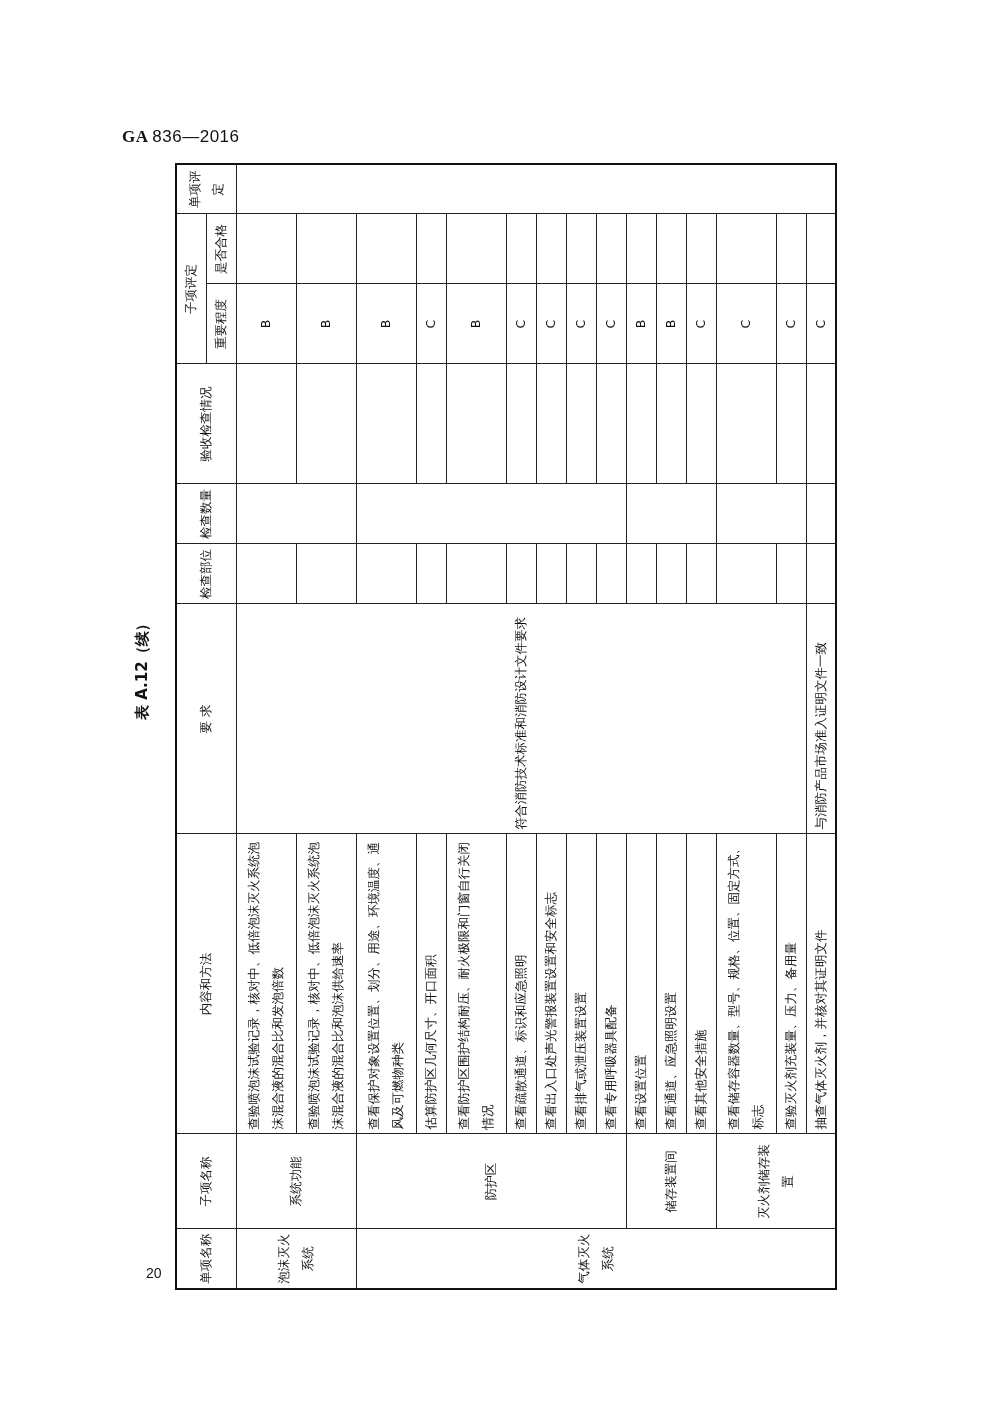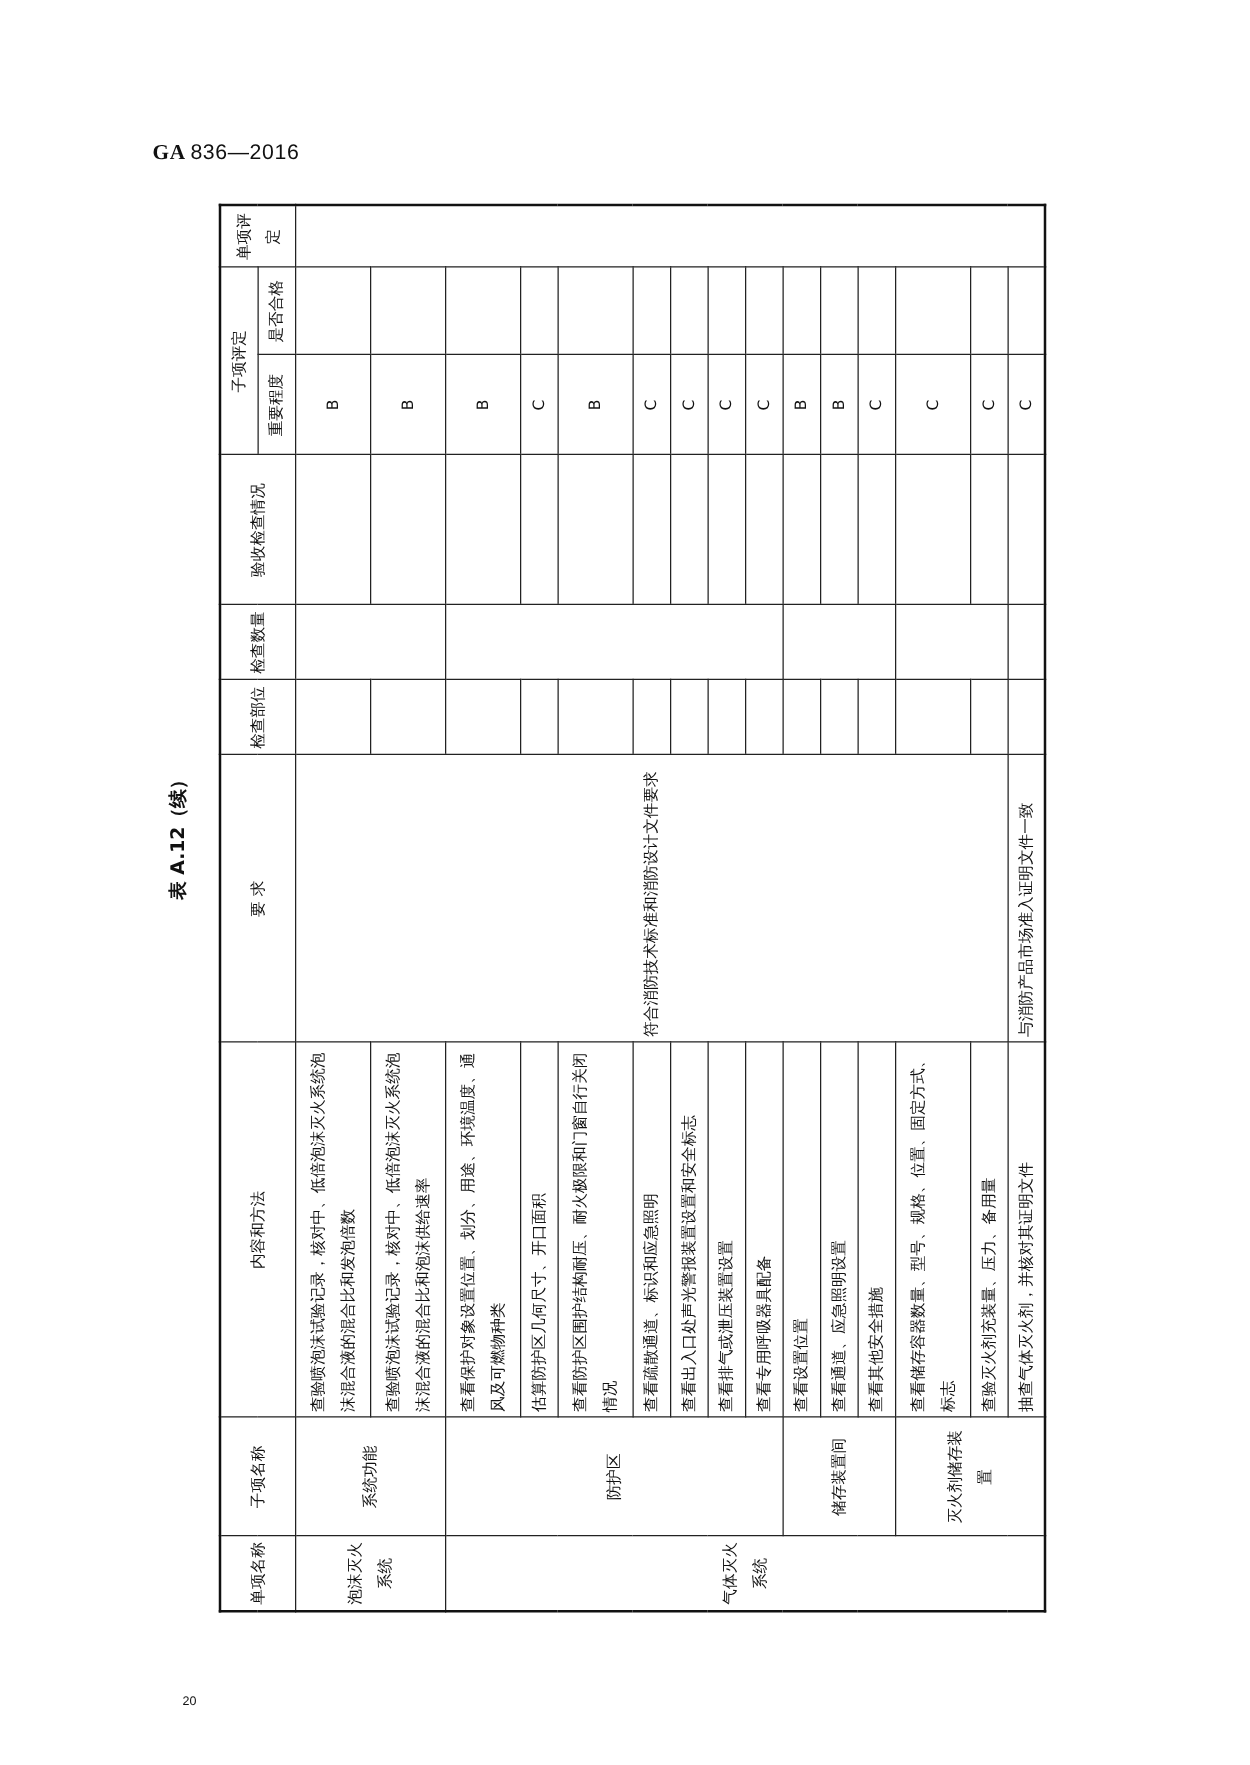--- a/index.html
+++ b/index.html
@@ -1,21 +1,21 @@
 <!DOCTYPE html>
 <html><head>
 <meta charset="utf-8">
 <style>
   html, body { margin:0; padding:0; background:#fff; }
   body { width:1000px; height:1412px; position:relative; overflow:hidden;
          font-family:"DejaVu Serif", serif; color:#111; }
-  .doc-id { position:absolute; left:122px; top:112px; font-size:17px; font-weight:bold;
+  .doc-id { position:absolute; left:122px; top:127px; font-size:17px; font-weight:bold;
             font-family:"Liberation Serif", serif; letter-spacing:0.5px; }
   .doc-id .num { font-family:"Liberation Sans", sans-serif; font-weight:normal; font-size:17px; }
-  .page-num { position:absolute; left:146px; top:1356px; font-size:10px;
+  .page-num { position:absolute; left:146px; top:1265px; font-size:14px;
               font-family:"Liberation Sans", sans-serif; }
   .caption { position:absolute; left:133px; top:720px; transform-origin:0 0;
              transform:rotate(-90deg); font-size:15px; font-weight:bold; white-space:nowrap;
              font-family:"DejaVu Sans", sans-serif; }
   
   .rot { position:absolute; left:175px; top:1290px; width:1125px; height:660px;
          transform-origin:0 0; transform:rotate(-90deg); }
   table { border-collapse:collapse; width:1125px; height:660px; table-layout:fixed;
           font-size:12.5px; font-family:"DejaVu Sans", sans-serif; }
   td, th { border:1px solid #222; padding:2px 4px; vertical-align:middle; font-weight:normal;

